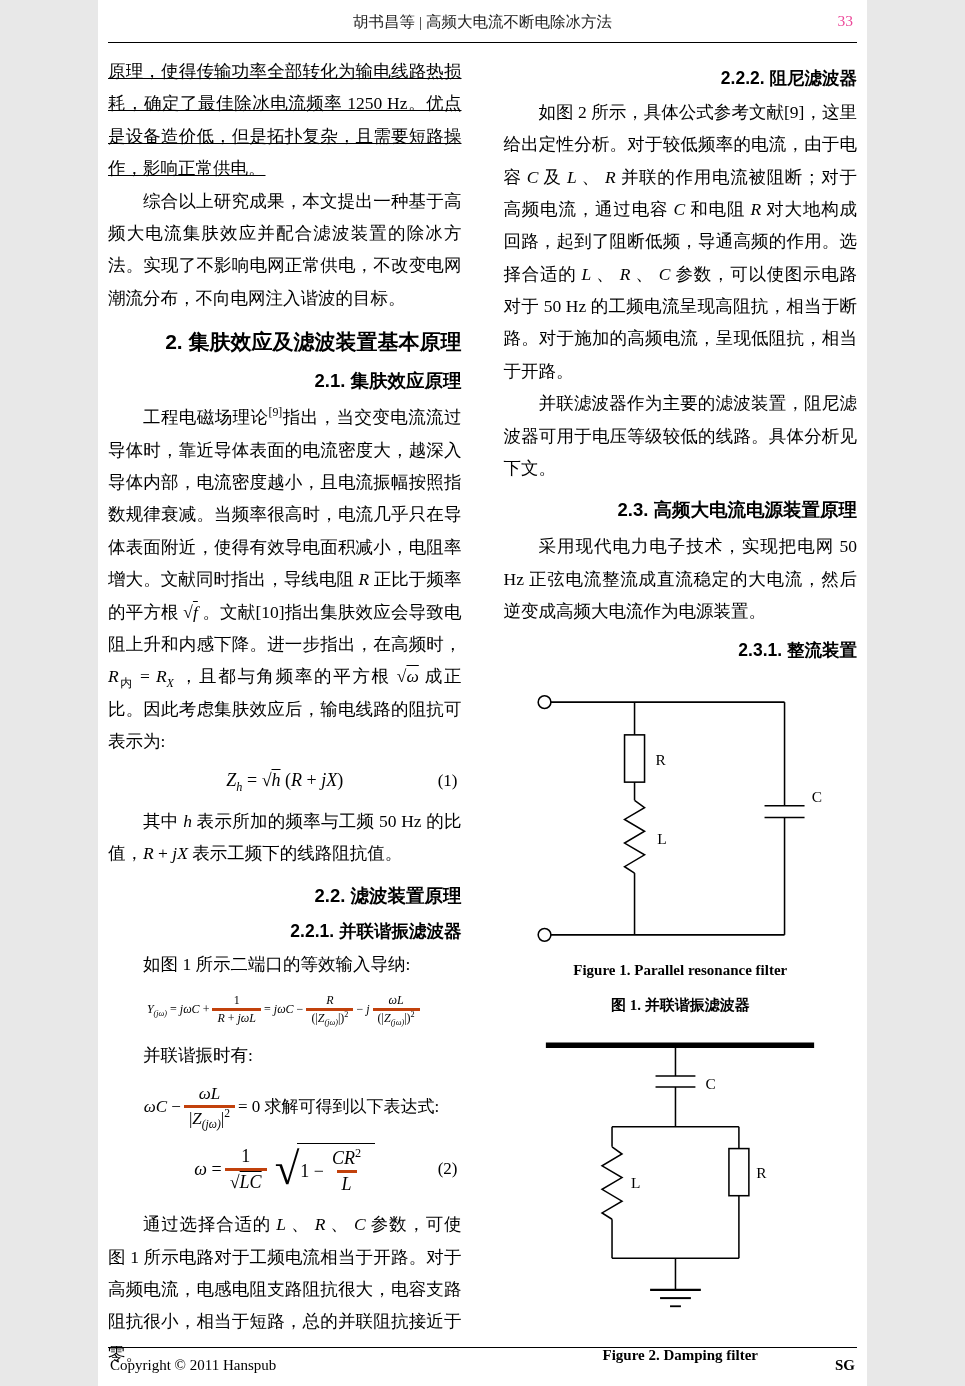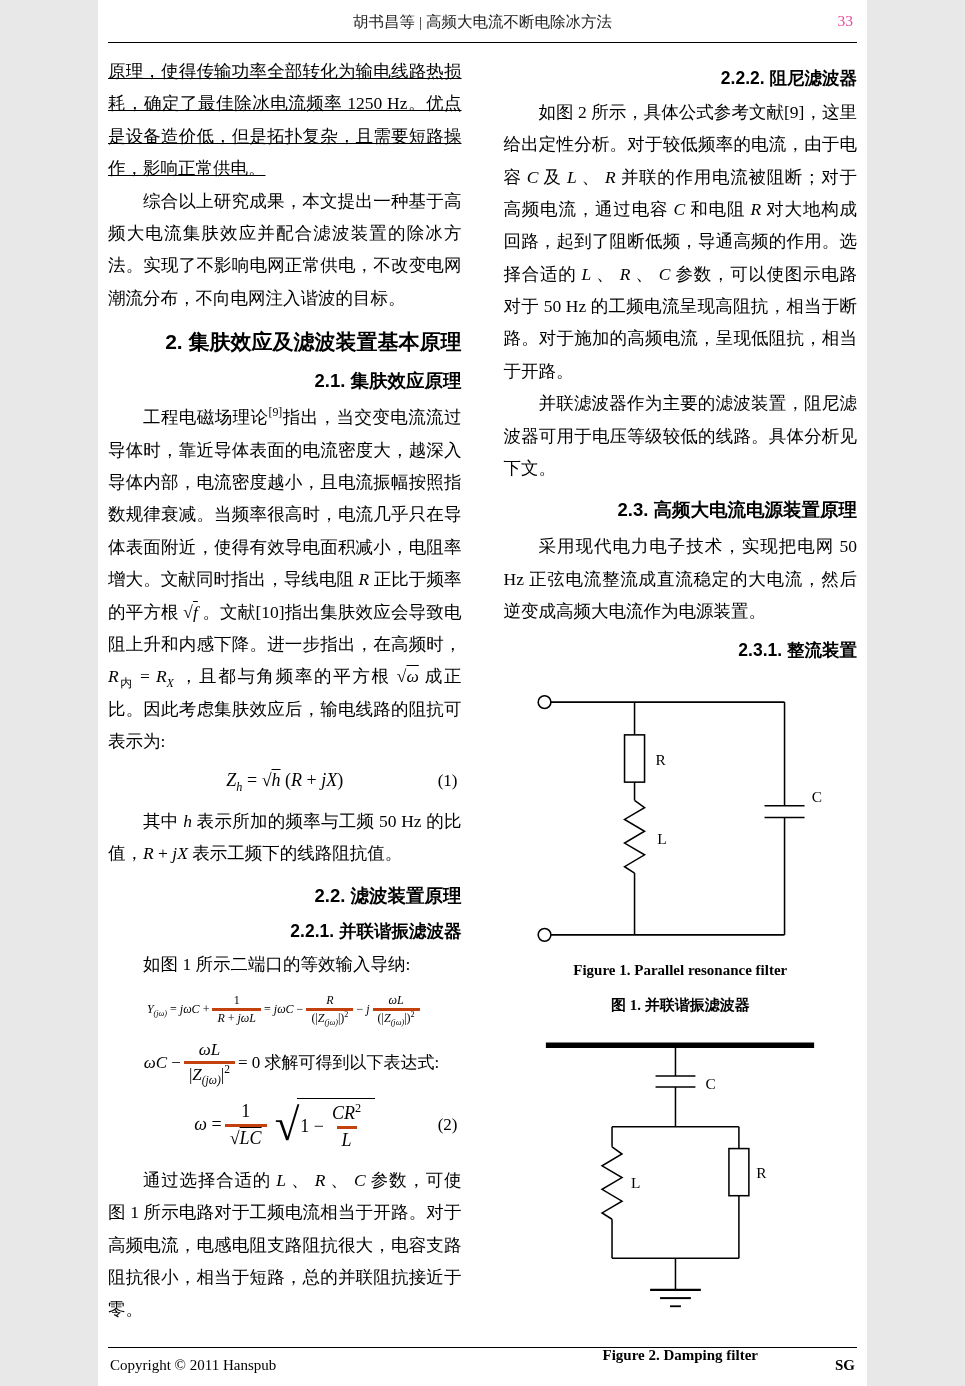--- a/index.html
+++ b/index.html
@@ -116,20 +116,21 @@
           <span class="num"><span class="run-i">R</span></span>
           <span class="den"><span>(|</span><span class="run-i">Z</span><span class="run-subi">(jω)</span><span>|)</span><span class="run-sup">2</span></span>
         </span>
         <span><span> − </span><span class="run-i">j</span></span>
         <span class="frac">
           <span class="num"><span class="run-i">ωL</span></span>
           <span class="den"><span>(|</span><span class="run-i">Z</span><span class="run-subi">(jω)</span><span>|)</span><span class="run-sup">2</span></span>
         </span>
       </div>
 
+      <p>并联谐振时有:</p>
 
       <div class="equation eq-left">
         <span><span class="run-i">ωC</span><span> − </span></span>
         <span class="frac">
           <span class="num"><span class="run-i">ωL</span></span>
           <span class="den"><span>|</span><span class="run-i">Z</span><span class="run-subi">(jω)</span><span>|</span><span class="run-sup">2</span></span>
         </span>
         <span><span> = 0 求解可得到以下表达式:</span></span>
       </div>
 

